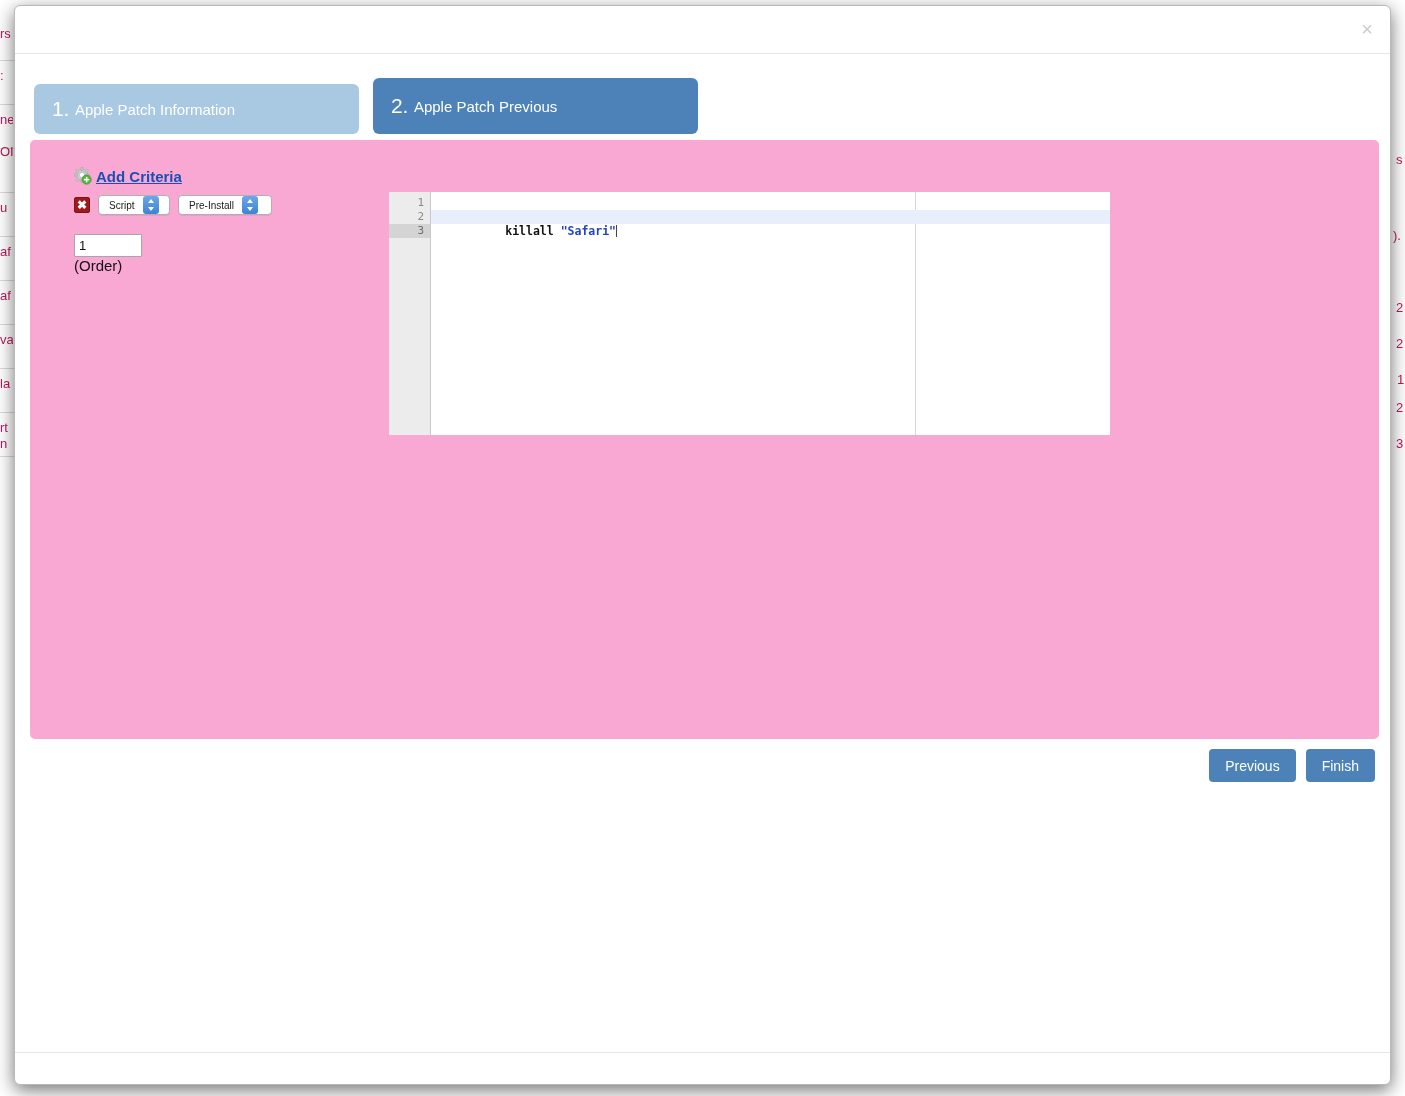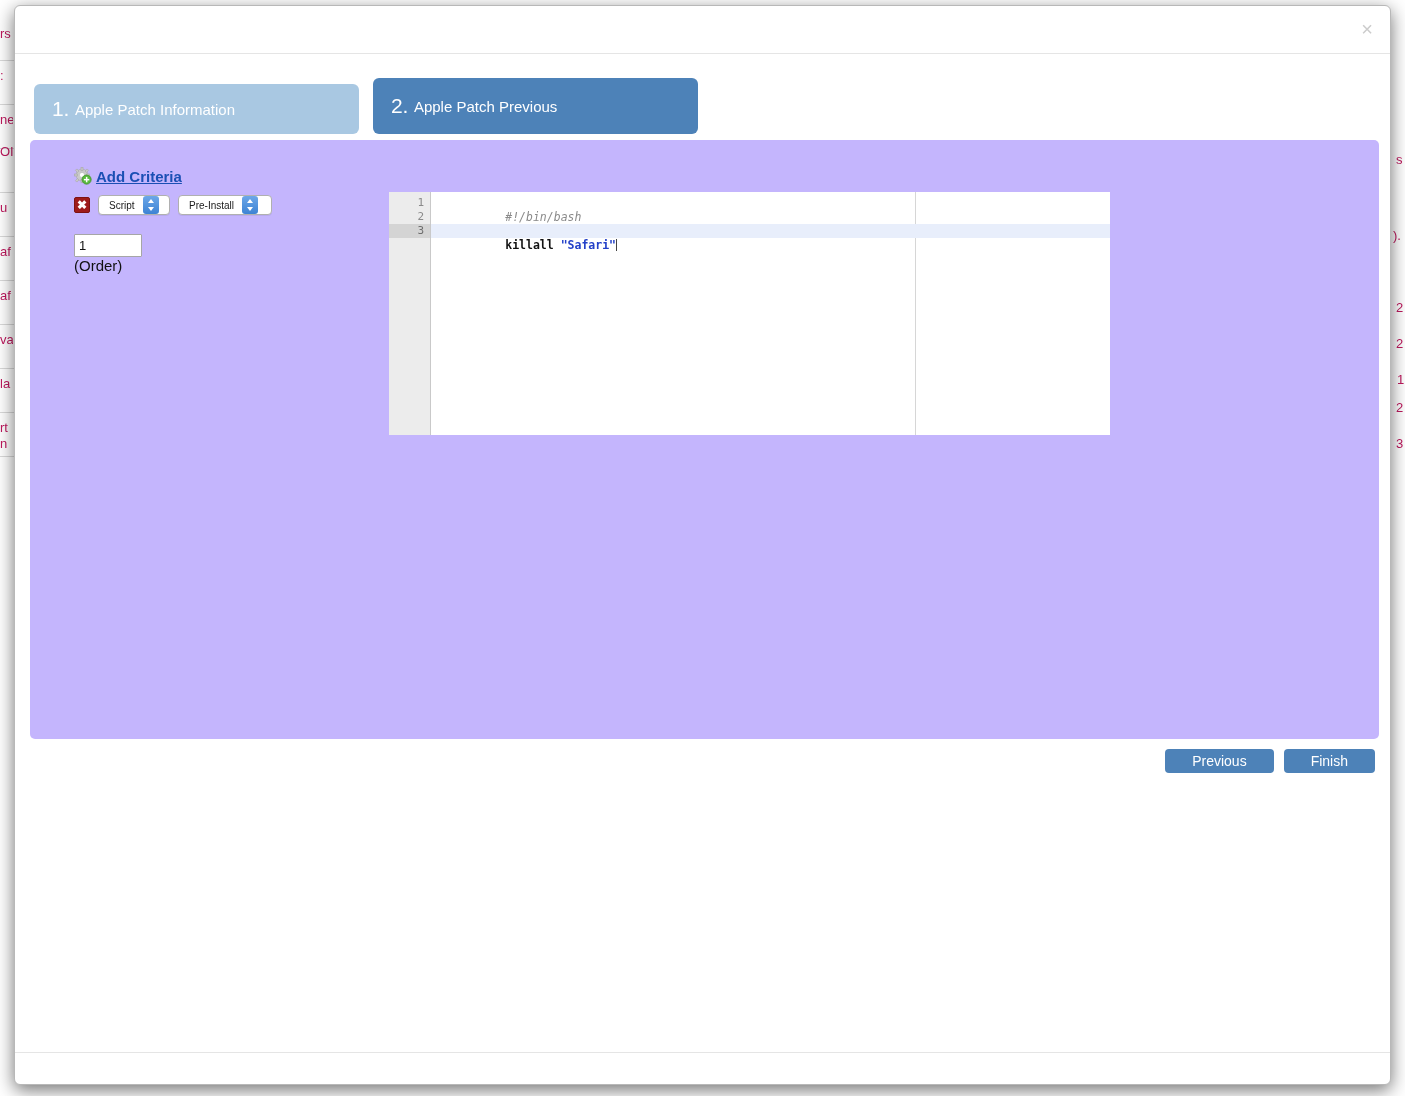--- a/index.html
+++ b/index.html
@@ -97,21 +97,21 @@
     background: #4d82b8;
     height: 56px;
     width: 325px;
   }
 
   
   #panel {
     position: absolute;
     left: 15px; top: 134px;
     width: 1349px; height: 599px;
-    background: #c4b5fd;
+    background: #f9a8d4;
     border-radius: 5px;
   }
 
   
   #add-criteria-row {
     position: absolute;
     left: 44px; top: 27px;
     display: flex;
     align-items: center;
     cursor: pointer;
@@ -288,22 +288,22 @@
     position: absolute;
     right: 15px; top: 743px;
     display: flex;
     gap: 10px;
   }
   .btn-primary {
     background: #4d82b8;
     color: #ffffff;
     border: none;
     border-radius: 4px;
-    height: 24px;
-    padding: 0 27px;
+    height: 33px;
+    padding: 0 16px;
     font-size: 14px;
     cursor: pointer;
     font-family: "Liberation Sans", sans-serif;
   }
 
   #modal-footer-rule {
     position: absolute;
     left: 0; right: 0; top: 1046px;
     height: 1px;
     background: #e5e5e5;
@@ -407,23 +407,20 @@
     </div>
 
     <div id="editor">
       <div id="gutter">
         <div class="gnum">1</div>
         <div class="gnum">2</div>
         <div class="gnum active">3</div>
       </div>
       <div id="code-area">
         <div id="ruler"></div>
-        <div class="cline">
-          <span class="tok-comment">#!/bin/bash</span>
-        </div>
         <div class="cline">&nbsp;</div>
         <div class="cline active-line">
           <span class="tok-cmd">killall </span><span class="tok-string">"Safari"</span><span class="caret"></span>
         </div>
       </div>
     </div>
   </div>
 
   <div id="footer-btns">
     <button class="btn-primary">Previous</button>

